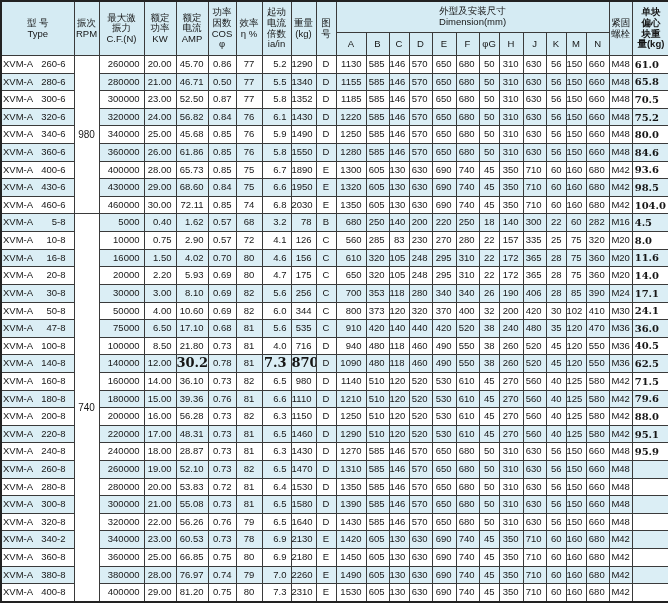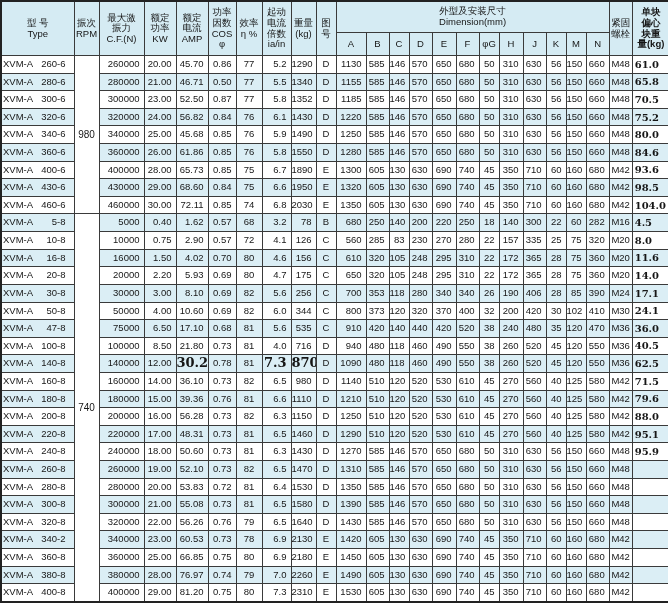--- a/index.html
+++ b/index.html
@@ -747,21 +747,21 @@
           <td class="ctr">M42</td>
           <td class="blk">95.1</td>
         </tr>
         <tr>
           <td class="typ">
             <span class="mp">XVM-A</span>
             <span class="ms">240-8</span>
           </td>
           <td class="num">240000</td>
           <td class="num">18.00</td>
-          <td class="num">50.60</td>
+          <td class="num">28.87</td>
           <td class="num">0.73</td>
           <td class="ctr">81</td>
           <td class="num">6.3</td>
           <td class="num">1430</td>
           <td class="ctr">D</td>
           <td class="num">1270</td>
           <td class="num">585</td>
           <td class="num">146</td>
           <td class="num">570</td>
           <td class="num">650</td>

